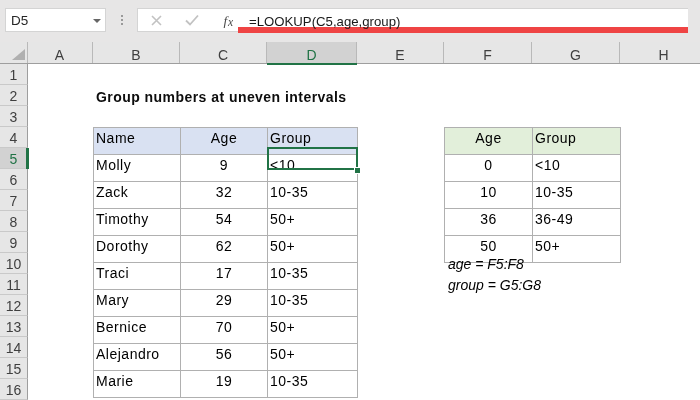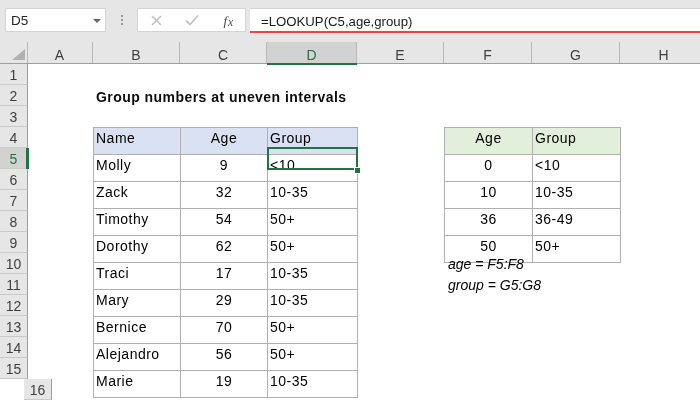--- a/index.html
+++ b/index.html
@@ -9,22 +9,22 @@
 .abs { position:absolute; }
 
 
 #topbar { left:0; top:0; width:700px; height:42px; background:#e7e6e6;padding-left:43px; }
 #namebox { left:5px; top:8px; width:101px; height:24px; background:#fff; border:1px solid #d4d4d4; }
 #namebox .txt { position:absolute; left:5px; top:5px; font-size:13.5px; line-height:14px; color:#262626; }
 #namebox .tri { position:absolute; left:87px; top:10px; width:0; height:0;
   border-left:4px solid transparent; border-right:4px solid transparent; border-top:4px solid #666; }
 .dot { width:2px; height:2px; background:#999; }
 #fxbox { left:137px; top:8px; width:109px; height:24px; background:#fff; border:1px solid #d4d4d4; }
-#formulabox { left:250px; top:8px; width:450px; height:25px; background:#fff;
-  border-top:1px solid #d4d4d4; border-bottom:2px solid #ef4444; }
+#formulabox { left:238px; top:8px; width:450px; height:25px; background:#fff;
+  border-top:1px solid #d4d4d4; border-bottom:6px solid #ef4444; }
 #formulabox .txt { position:absolute; left:11px; top:6px; font-size:13.2px; line-height:14px; color:#1a1a1a; }
 
 
 #colhdr { left:0; top:42px; width:700px; height:22px; background:#e6e6e6; border-bottom:1px solid #9e9e9e; }
 .ch { position:absolute; top:0; height:21px; line-height:21px; padding-top:3px; text-align:center;
   font-size:14px; color:#3f3f3f; border-right:1px solid #b9b9b9; }
 .ch.sel { background:#d2d2d2; color:#217346; }
 #dgreen { position:absolute; left:267px; top:63px; width:90px; height:2px; background:#217346; }
 #corner { position:absolute; left:0; top:0; width:28px; height:21px; border-right:1px solid #b9b9b9; }
 #corner .tri { position:absolute; right:2px; bottom:3px; width:0; height:0;
@@ -106,21 +106,21 @@
   <div class="abs rh" style="top:169px;">6</div>
   <div class="abs rh" style="top:190px;">7</div>
   <div class="abs rh" style="top:211px;">8</div>
   <div class="abs rh" style="top:232px;">9</div>
   <div class="abs rh" style="top:253px;">10</div>
   <div class="abs rh" style="top:274px;">11</div>
   <div class="abs rh" style="top:295px;">12</div>
   <div class="abs rh" style="top:316px;">13</div>
   <div class="abs rh" style="top:337px;">14</div>
   <div class="abs rh" style="top:358px;">15</div>
-  <div class="abs rh" style="top:379px;margin-left:24px;">16</div>
+  <div class="abs rh" style="top:379px;">16</div>
   <div class="abs" id="r5green"></div>
 
   <div class="abs" id="title">Group numbers at uneven intervals</div>
 
   <table class="xt" id="t1" style="left:93px; top:127px; width:264px;">
     <colgroup>
         <col style="width:87px">
         <col style="width:87px">
         <col style="width:90px">
       </colgroup>

